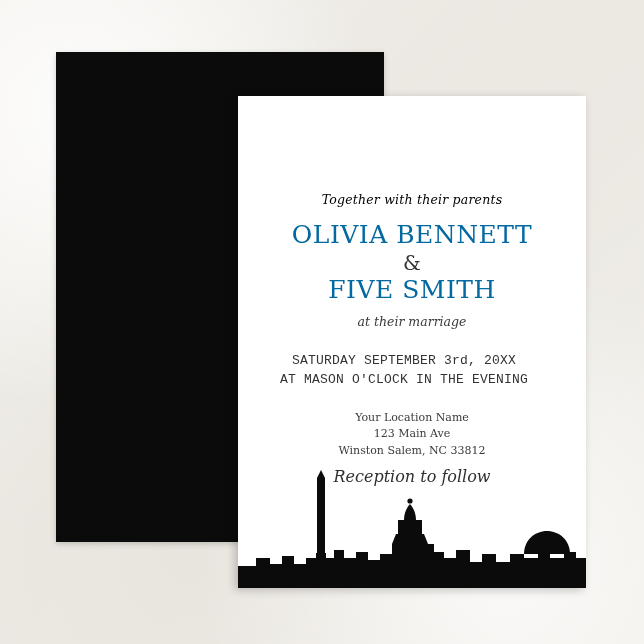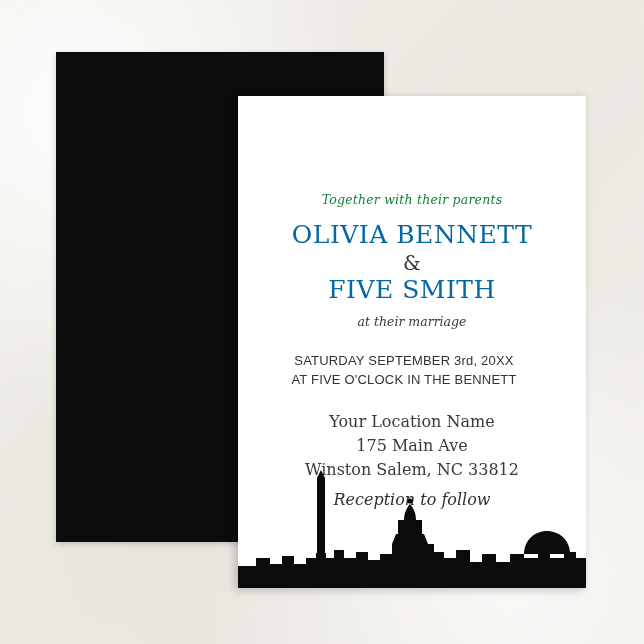--- a/index.html
+++ b/index.html
@@ -56,21 +56,21 @@
     top: 96px;
     text-align: center;
     color: #2f2f2f;
   }
 
   .line-script {
     font-family: "DejaVu Serif", serif;
     font-style: italic;
     font-size: 12.5px;
     letter-spacing: 0.2px;
-    color: #15803d;
+    color: #000000;
     margin: 0 0 14px 0;
   }
 
   .name {
     font-family: "DejaVu Serif", serif;
     font-size: 25px;
     letter-spacing: 0.5px;
     color: #0369a1;
     margin: 0;
     line-height: 1.15;
@@ -87,31 +87,31 @@
   .request {
     font-family: "DejaVu Serif", serif;
     font-style: italic;
     font-size: 12.5px;
     color: #3a3a3a;
     line-height: 1.45;
     margin: 16px 0 0 0;
   }
 
   .datetime {
-    font-family: Liberation Sans, sans-serif;
+    font-family: Liberation Mono, monospace;
     font-size: 13px;
     color: #333333;
     line-height: 1.5;
     margin: 20px 16px 0 0;
     letter-spacing: 0.2px;
   }
 
   .venue {
     font-family: "DejaVu Serif", serif;
-    font-size: 16px;
+    font-size: 11px;
     color: #3a3a3a;
     line-height: 1.5;
     margin: 20px 0 0 0;
   }
 
   .reception {
     font-family: "DejaVu Serif", serif;
     font-style: italic;
     font-size: 16px;
     color: #2f2f2f;
@@ -138,24 +138,24 @@
 
   <div class="invite-content">
     <p class="line-script">Together with their parents</p>
     <p class="name">OLIVIA BENNETT</p>
     <p class="amp">&amp;</p>
     <p class="name">FIVE SMITH</p>
 
     <p class="request" style="margin-top:8px">at their marriage</p>
 
     <p class="datetime">SATURDAY SEPTEMBER 3rd, 20XX</p>
-    <p class="datetime" style="margin-top:0">AT FIVE O'CLOCK IN THE BENNETT</p>
+    <p class="datetime" style="margin-top:0">AT MASON O'CLOCK IN THE EVENING</p>
 
     <p class="venue">Your Location Name</p>
-    <p class="venue" style="margin-top:0">175 Main Ave</p>
+    <p class="venue" style="margin-top:0">123 Main Ave</p>
     <p class="venue" style="margin-top:0">Winston Salem, NC 33812</p>
 
     <p class="reception">Reception to follow</p>
   </div>
 
   <svg class="skyline" viewBox="0 0 348 130" preserveAspectRatio="none">
 
     <path fill="#0b0b0b" d="M83 12 L87 20 L87 95 L79 95 L79 20 Z"></path>
 
     <path fill="#0b0b0b" d="M166 62 C166 52 172 46 172 46 C172 46 178 52 178 62 L184 62 L184 76 L160 76 L160 62 Z"></path>

